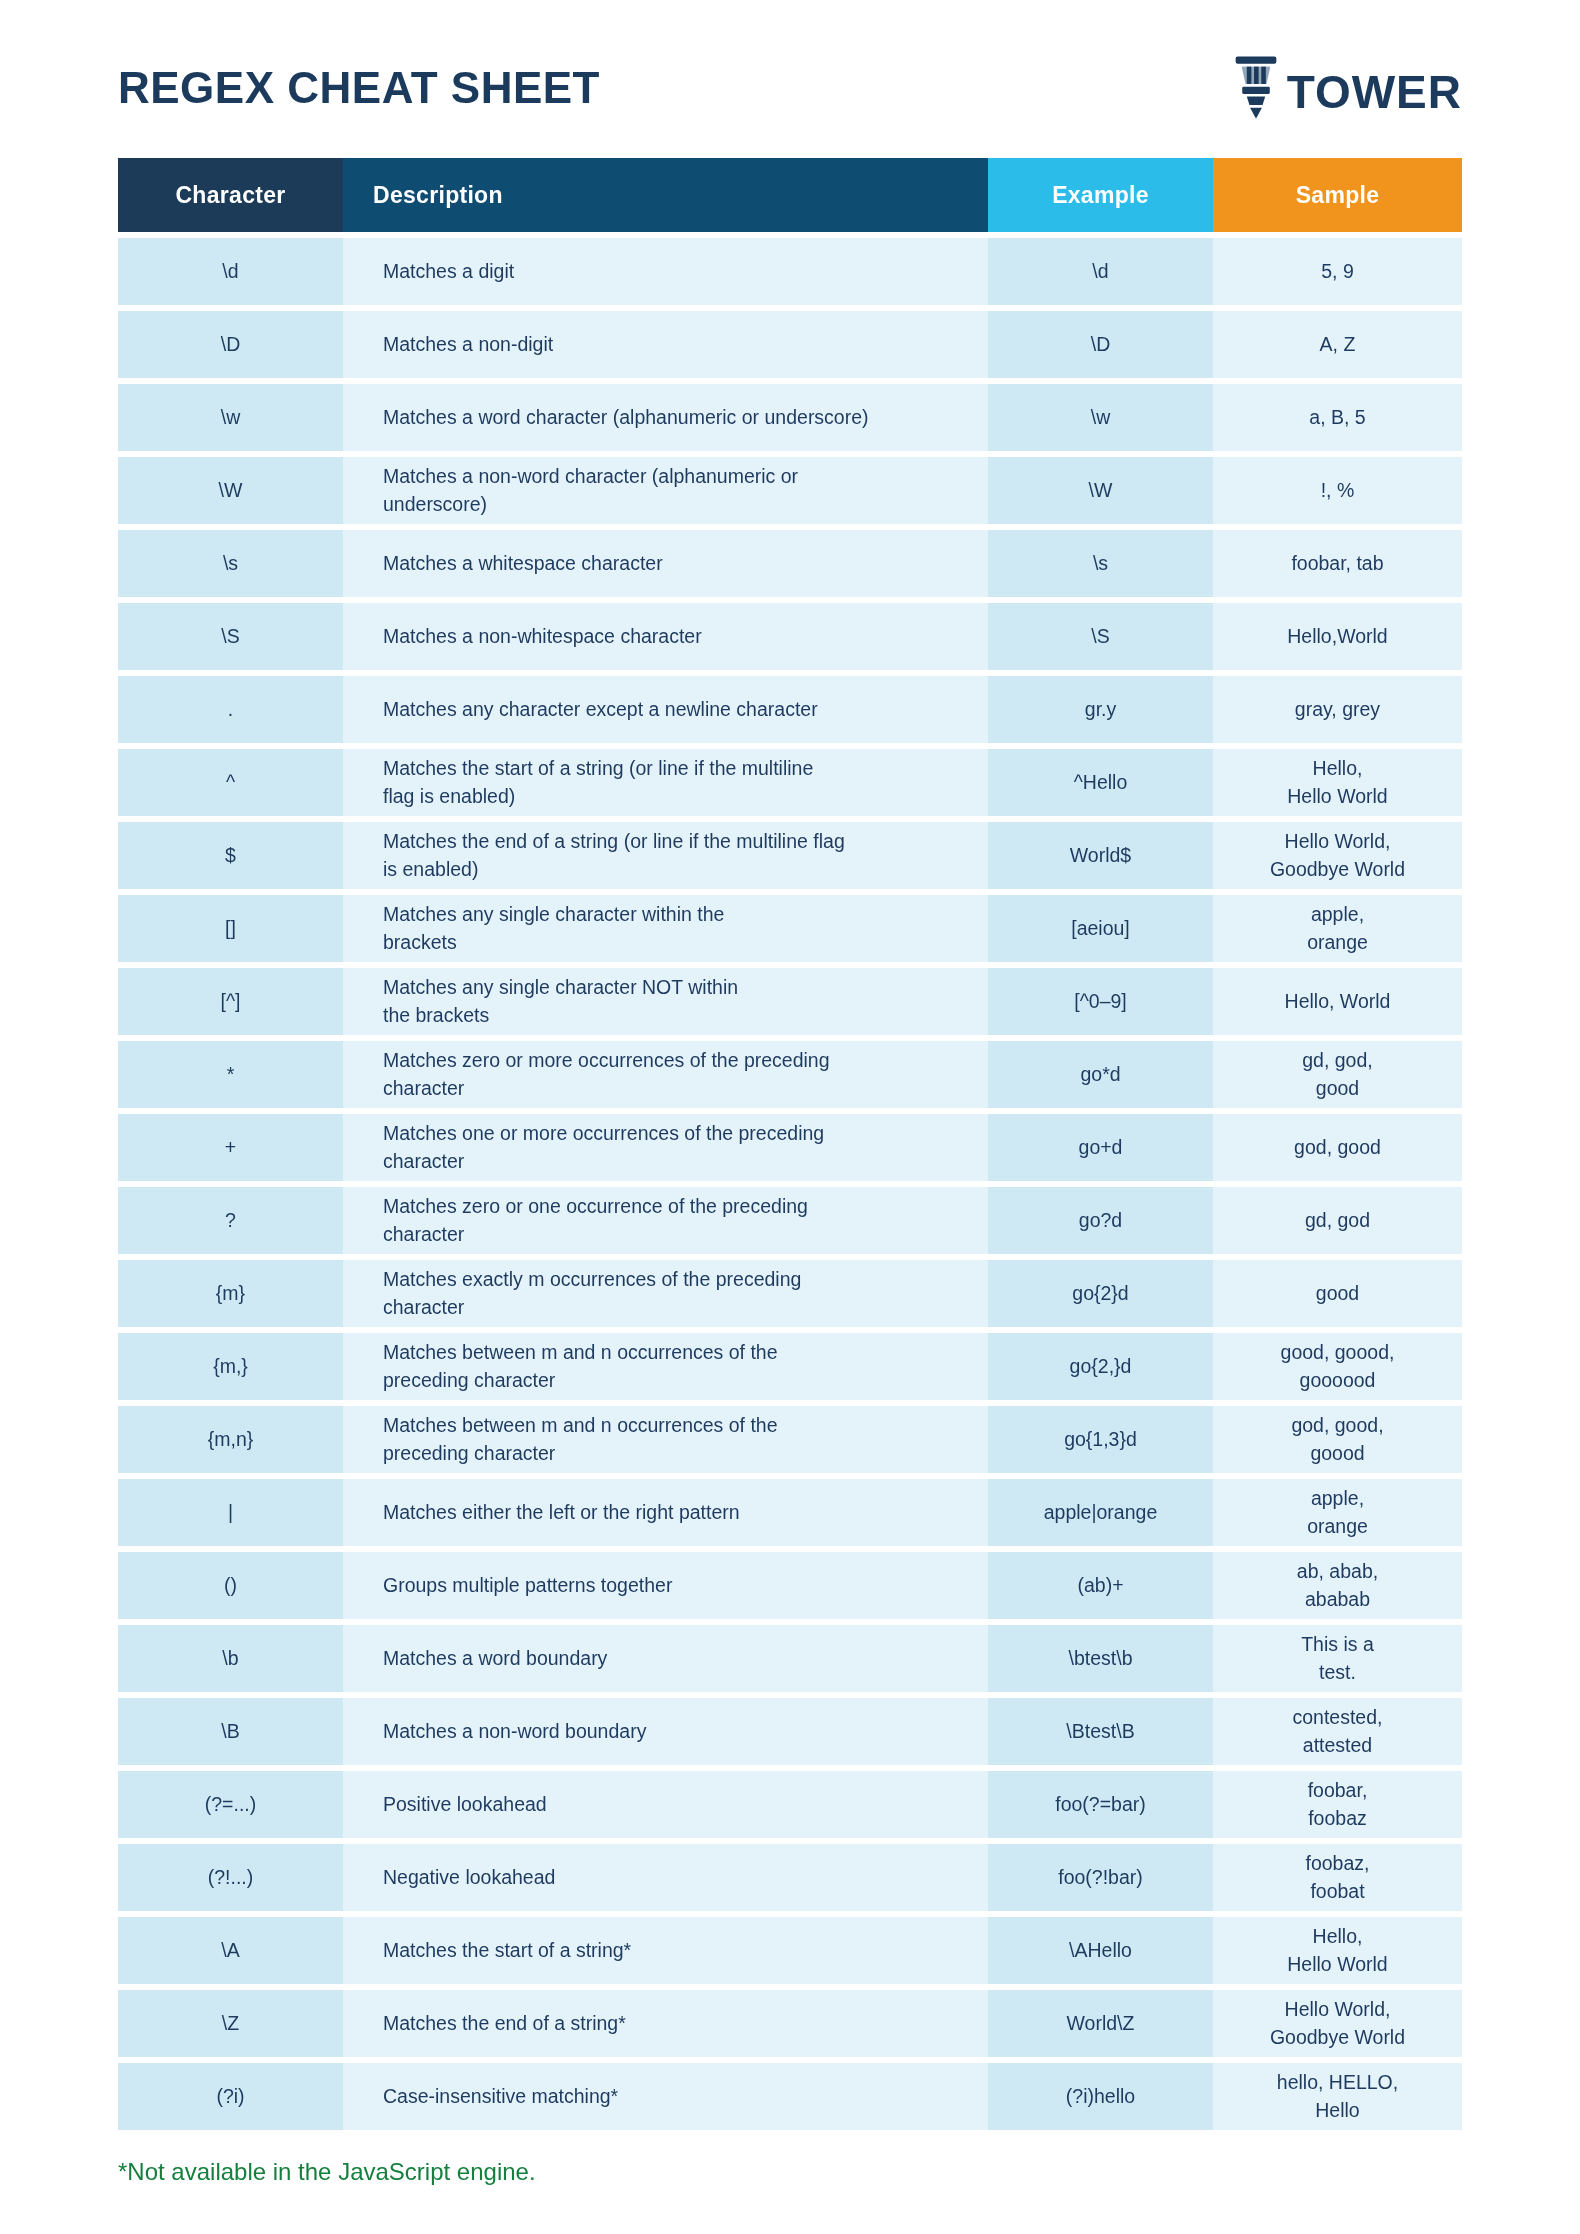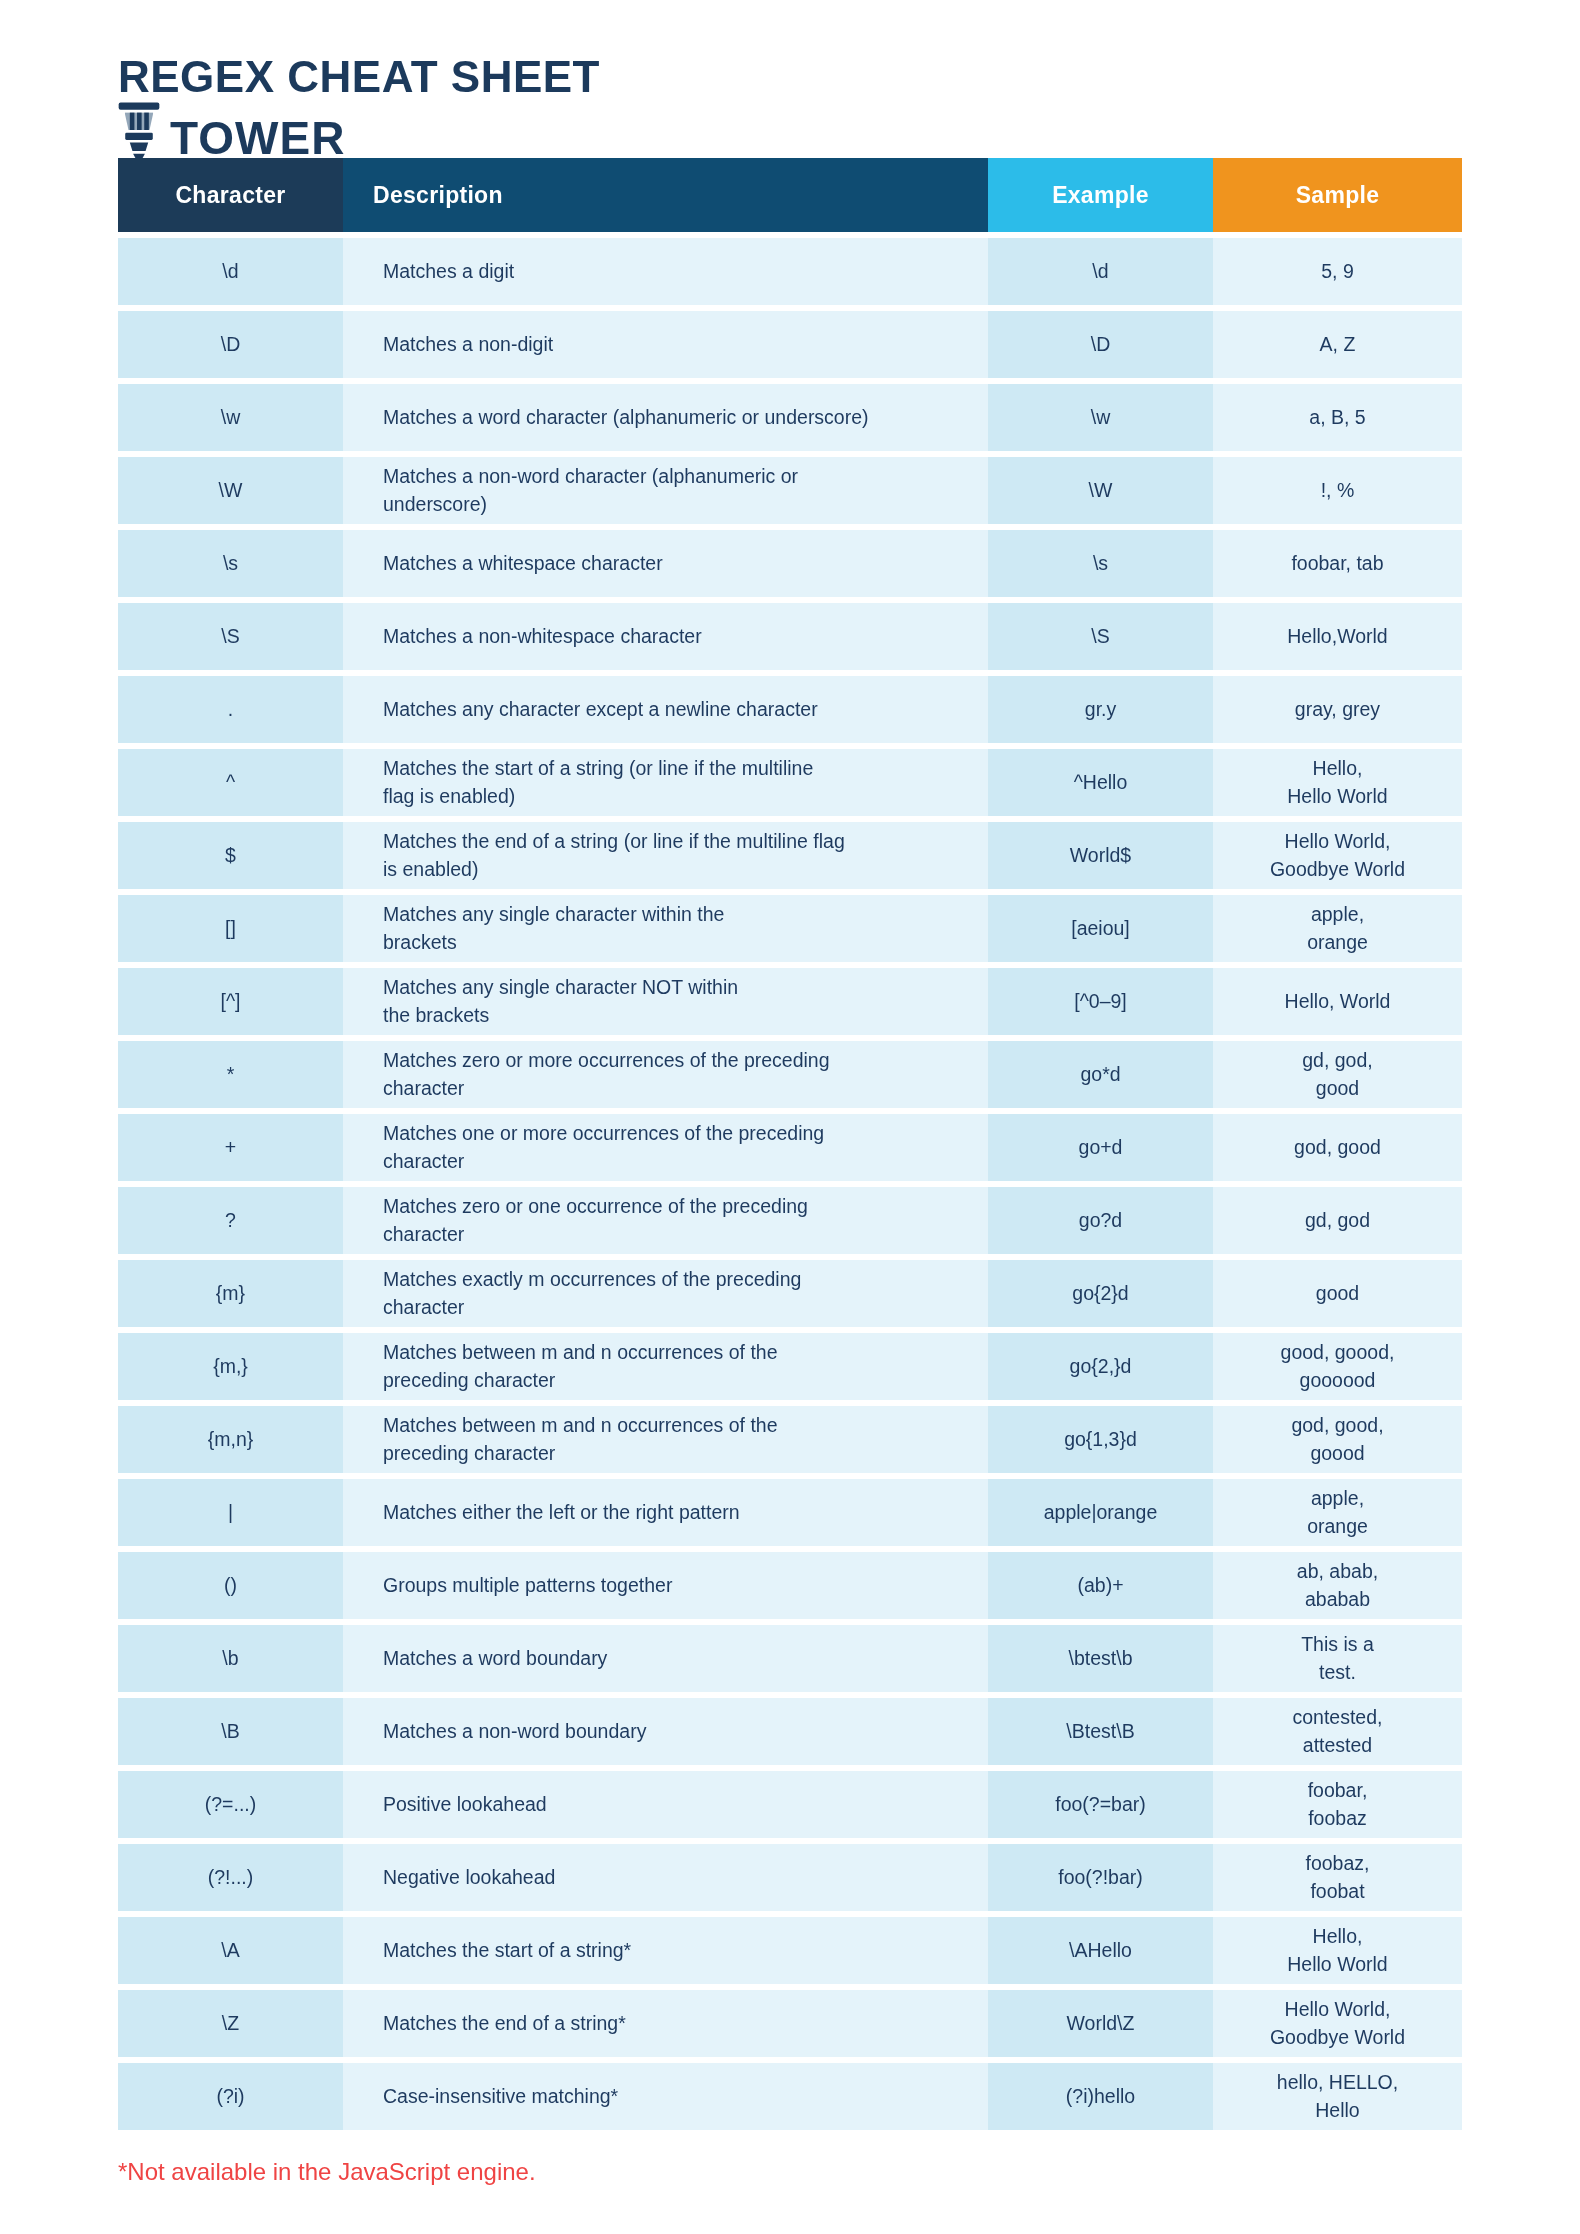--- a/index.html
+++ b/index.html
@@ -8,25 +8,24 @@
     width: 1580px;
     min-height: 2234px;
     font-family: "Liberation Sans", "DejaVu Sans", sans-serif;
     color: #1E3A5F;
   }
   .page { padding: 52px 118px 60px 118px; }
 
   
   .topbar {
     display: flex;
-    align-items: flex-start;
+    align-items: center;
     justify-content: space-between;
     margin-bottom: 34px;
     height: 72px;
-    flex-direction: column;
   }
   .title {
     font-size: 44px;
     font-weight: 800;
     letter-spacing: 0.5px;
     color: #1C3A5C;
   }
   .brand { display: flex; align-items: center; gap: 10px; }
   .brand svg { display: block; }
   .brand-name {
@@ -76,21 +75,21 @@
     padding-right: 16px;
     text-align: left;
   }
   .c-ex   { background: #CEE9F4; }
   .c-samp { background: #E4F3FA; }
 
   
   .footnote {
     margin-top: 28px;
     font-size: 24px;
-    color: #ef4444;
+    color: #15803d;
   }
 </style>
 </head>
 <body>
 
 <div class="page">
 
   <header class="topbar">
     <h1 class="title">REGEX CHEAT SHEET</h1>
     <div class="brand">

